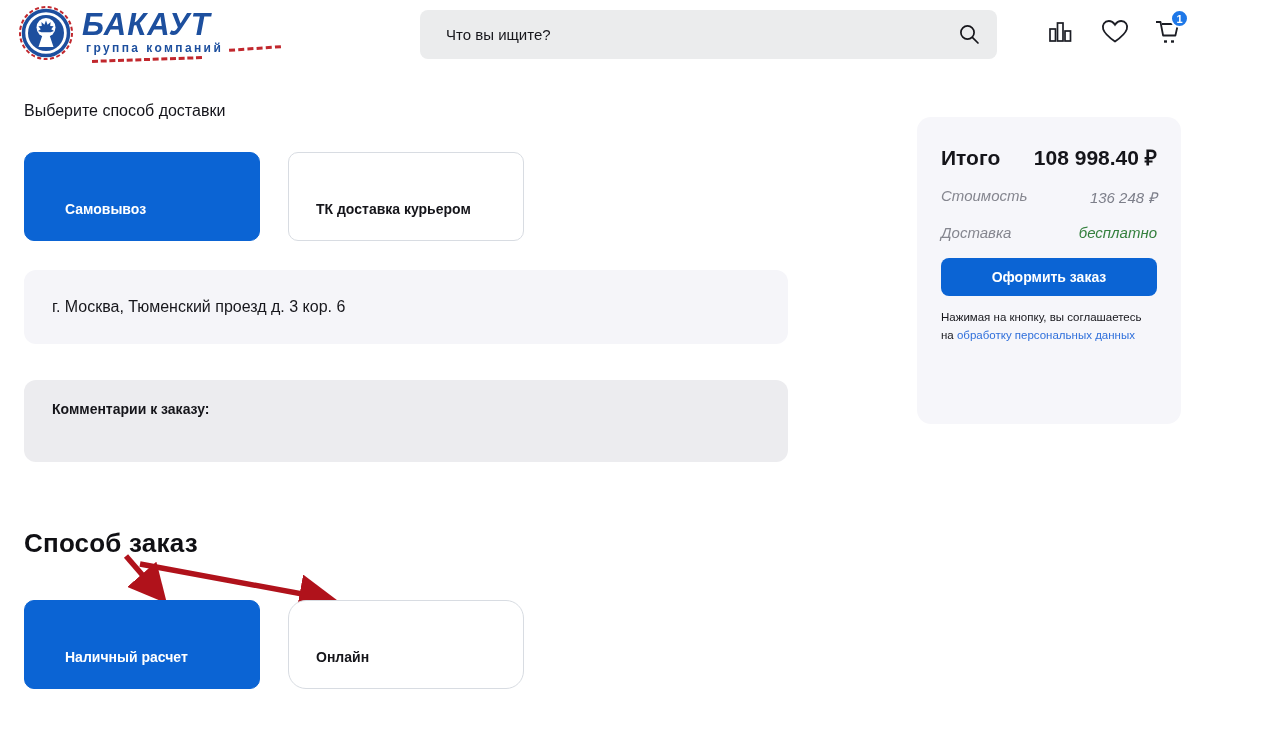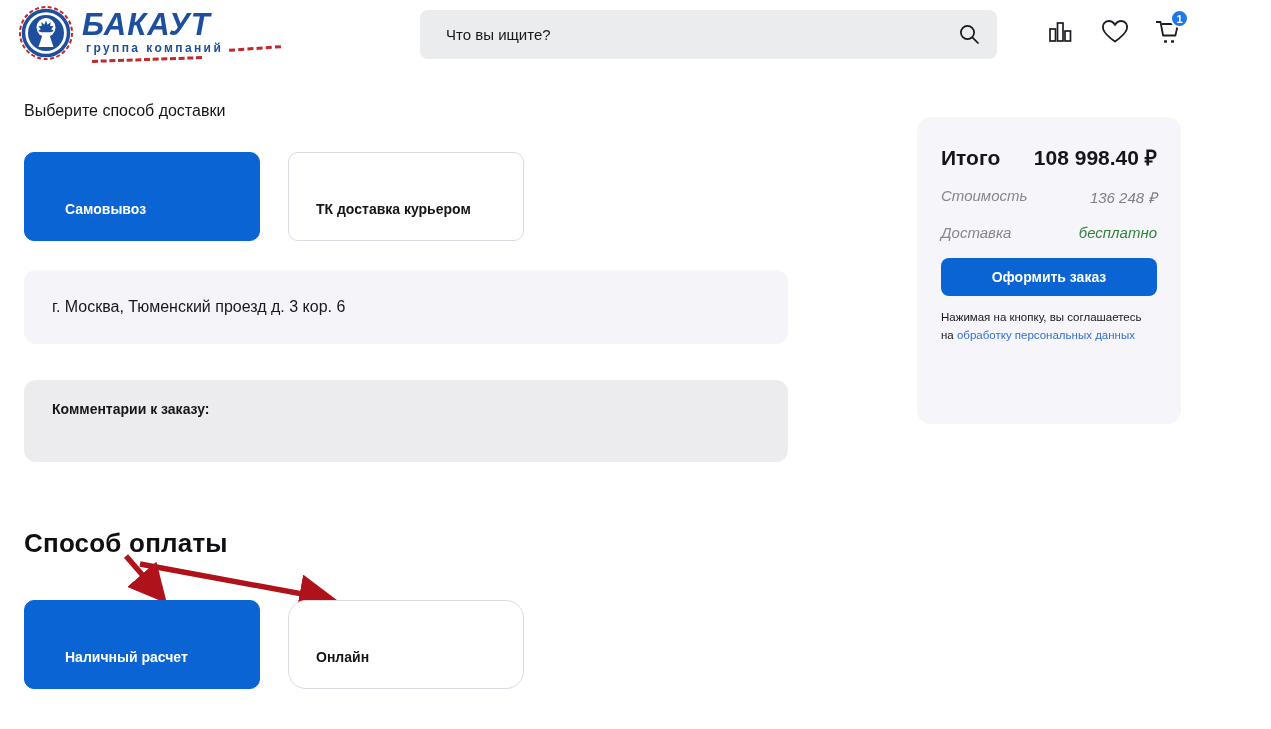--- a/index.html
+++ b/index.html
@@ -137,21 +137,21 @@
   <button class="opt-card opt-plain d2">ТК доставка курьером</button>
 
   <div class="address-box">
     <span>г. Москва, Тюменский проезд д. 3 кор. 6</span>
   </div>
 
   <div class="comments-box">
     <span>Комментарии к заказу:</span>
   </div>
 
-  <div class="payment-title">Способ оплаты</div>
+  <div class="payment-title">Способ заказ</div>
 
   <svg class="arrows" viewBox="0 0 280 66">
     <defs>
       <marker id="ah" markerWidth="7" markerHeight="7" refX="4.5" refY="3.5" orient="auto">
         <path d="M0,0 L7,3.5 L0,7 z" fill="#b0121b"></path>
       </marker>
     </defs>
     <line x1="26" y1="8" x2="58" y2="45" stroke="#b0121b" stroke-width="5.5" marker-end="url(#ah)"></line>
     <line x1="40" y1="16" x2="224" y2="50" stroke="#b0121b" stroke-width="5.5" marker-end="url(#ah)"></line>
   </svg>

